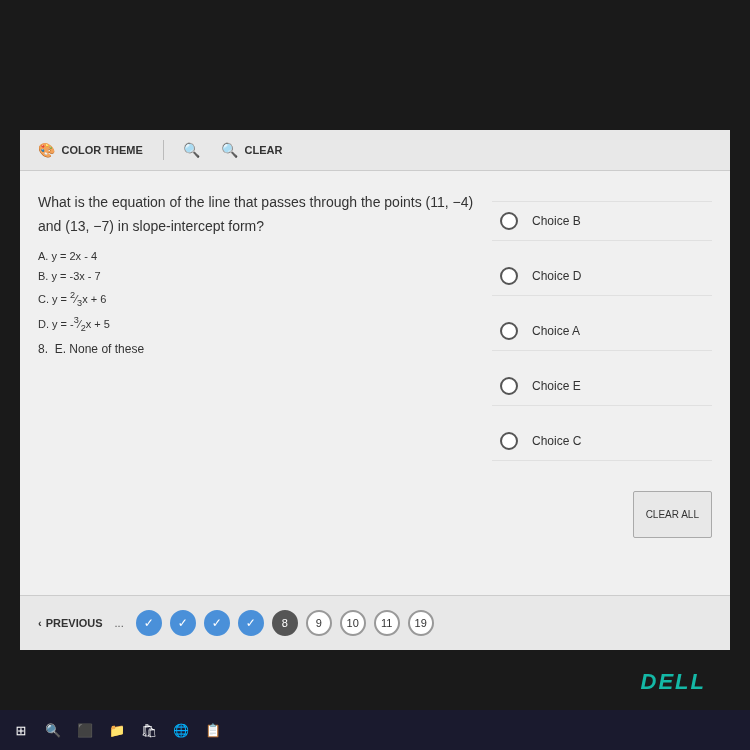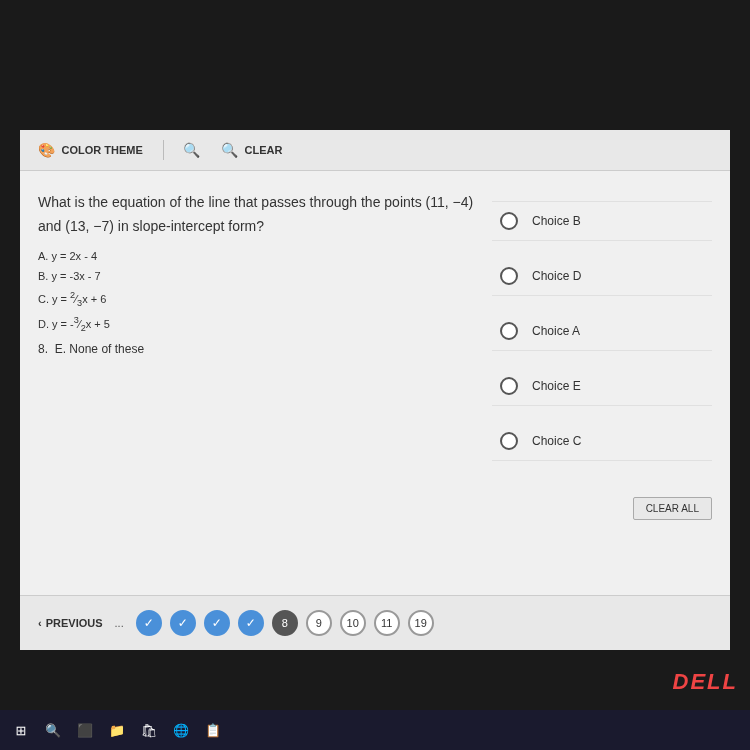--- a/index.html
+++ b/index.html
@@ -115,23 +115,23 @@
       background: white;
       flex-shrink: 0;
     }
 
     .answer-label {
       font-size: 12px;
       color: #333;
     }
 
     .clear-all-btn {
-      margin-top: 20px;
+      margin-top: 14px;
       align-self: flex-end;
-      padding: 5px 12px;
+      padding: 17px 12px;
       border: 1px solid #aaa;
       background: #e8e8e8;
       font-size: 10px;
       cursor: pointer;
       color: #333;
       border-radius: 2px;
     }
 
     .bottom-nav {
       position: absolute;
@@ -224,24 +224,24 @@
       align-items: center;
       justify-content: center;
       font-size: 13px;
       color: white;
       cursor: pointer;
     }
 
     .dell-logo {
       position: absolute;
       bottom: 55px;
-      right: 12px;
+      right: 44px;
       font-size: 22px;
       font-weight: bold;
-      color: #ef4444;
+      color: #14b8a6;
       font-style: italic;
       letter-spacing: 2px;
     }
   </style>
 </head>
 <body>
 
 <div class="screen">
 
   <div class="top-bar">

